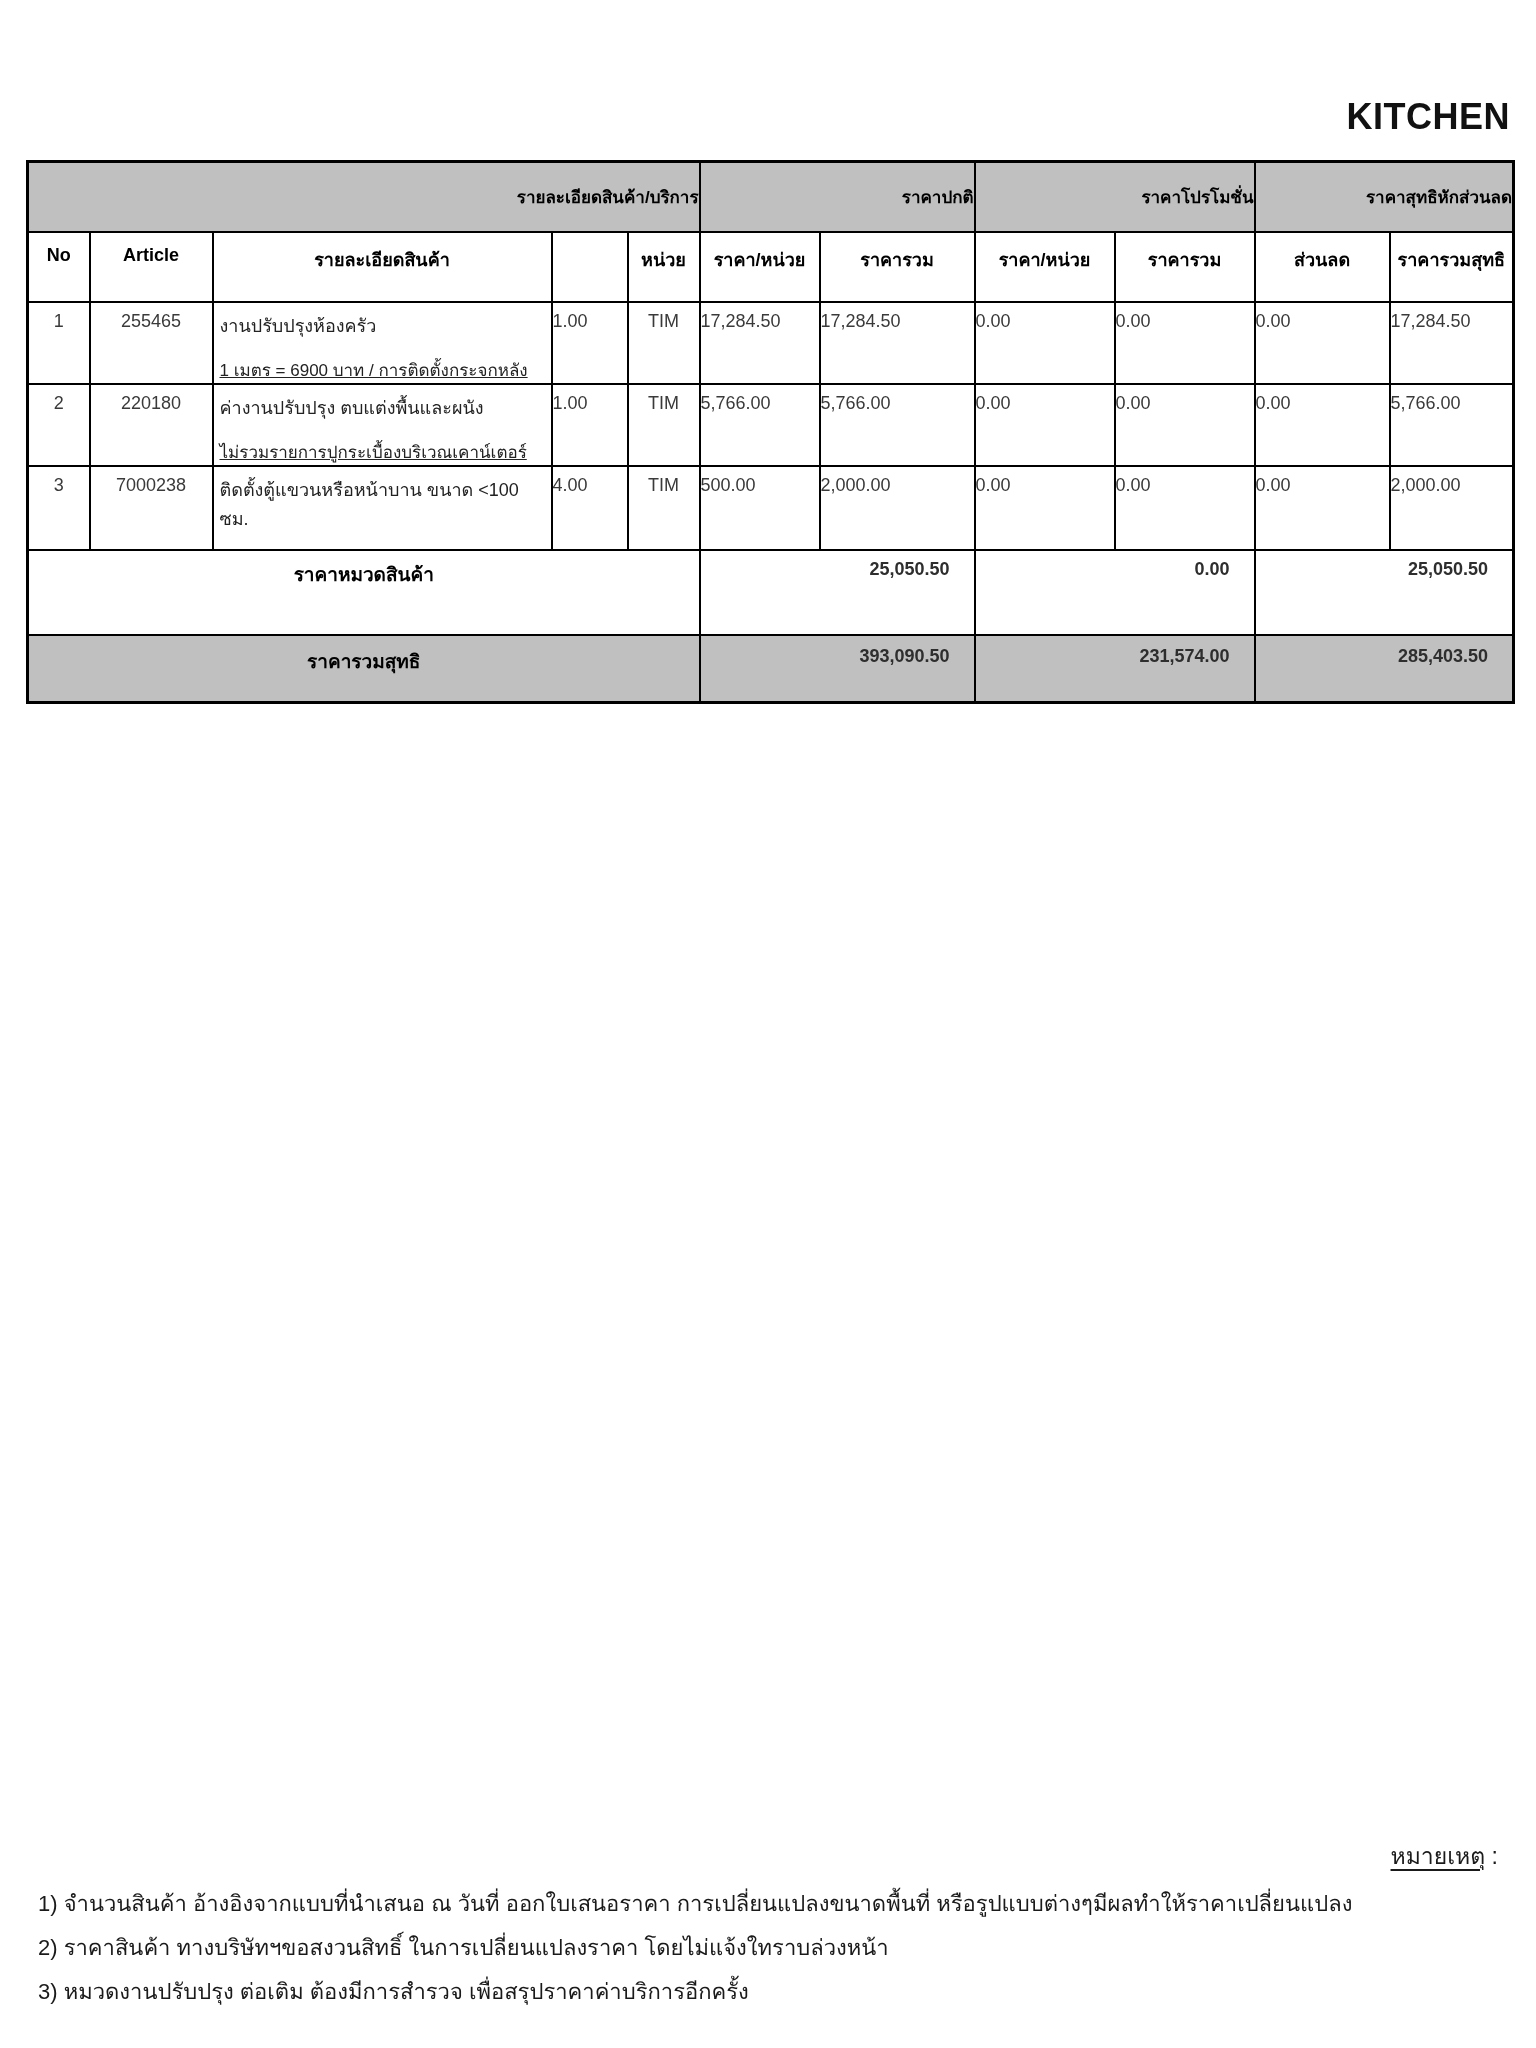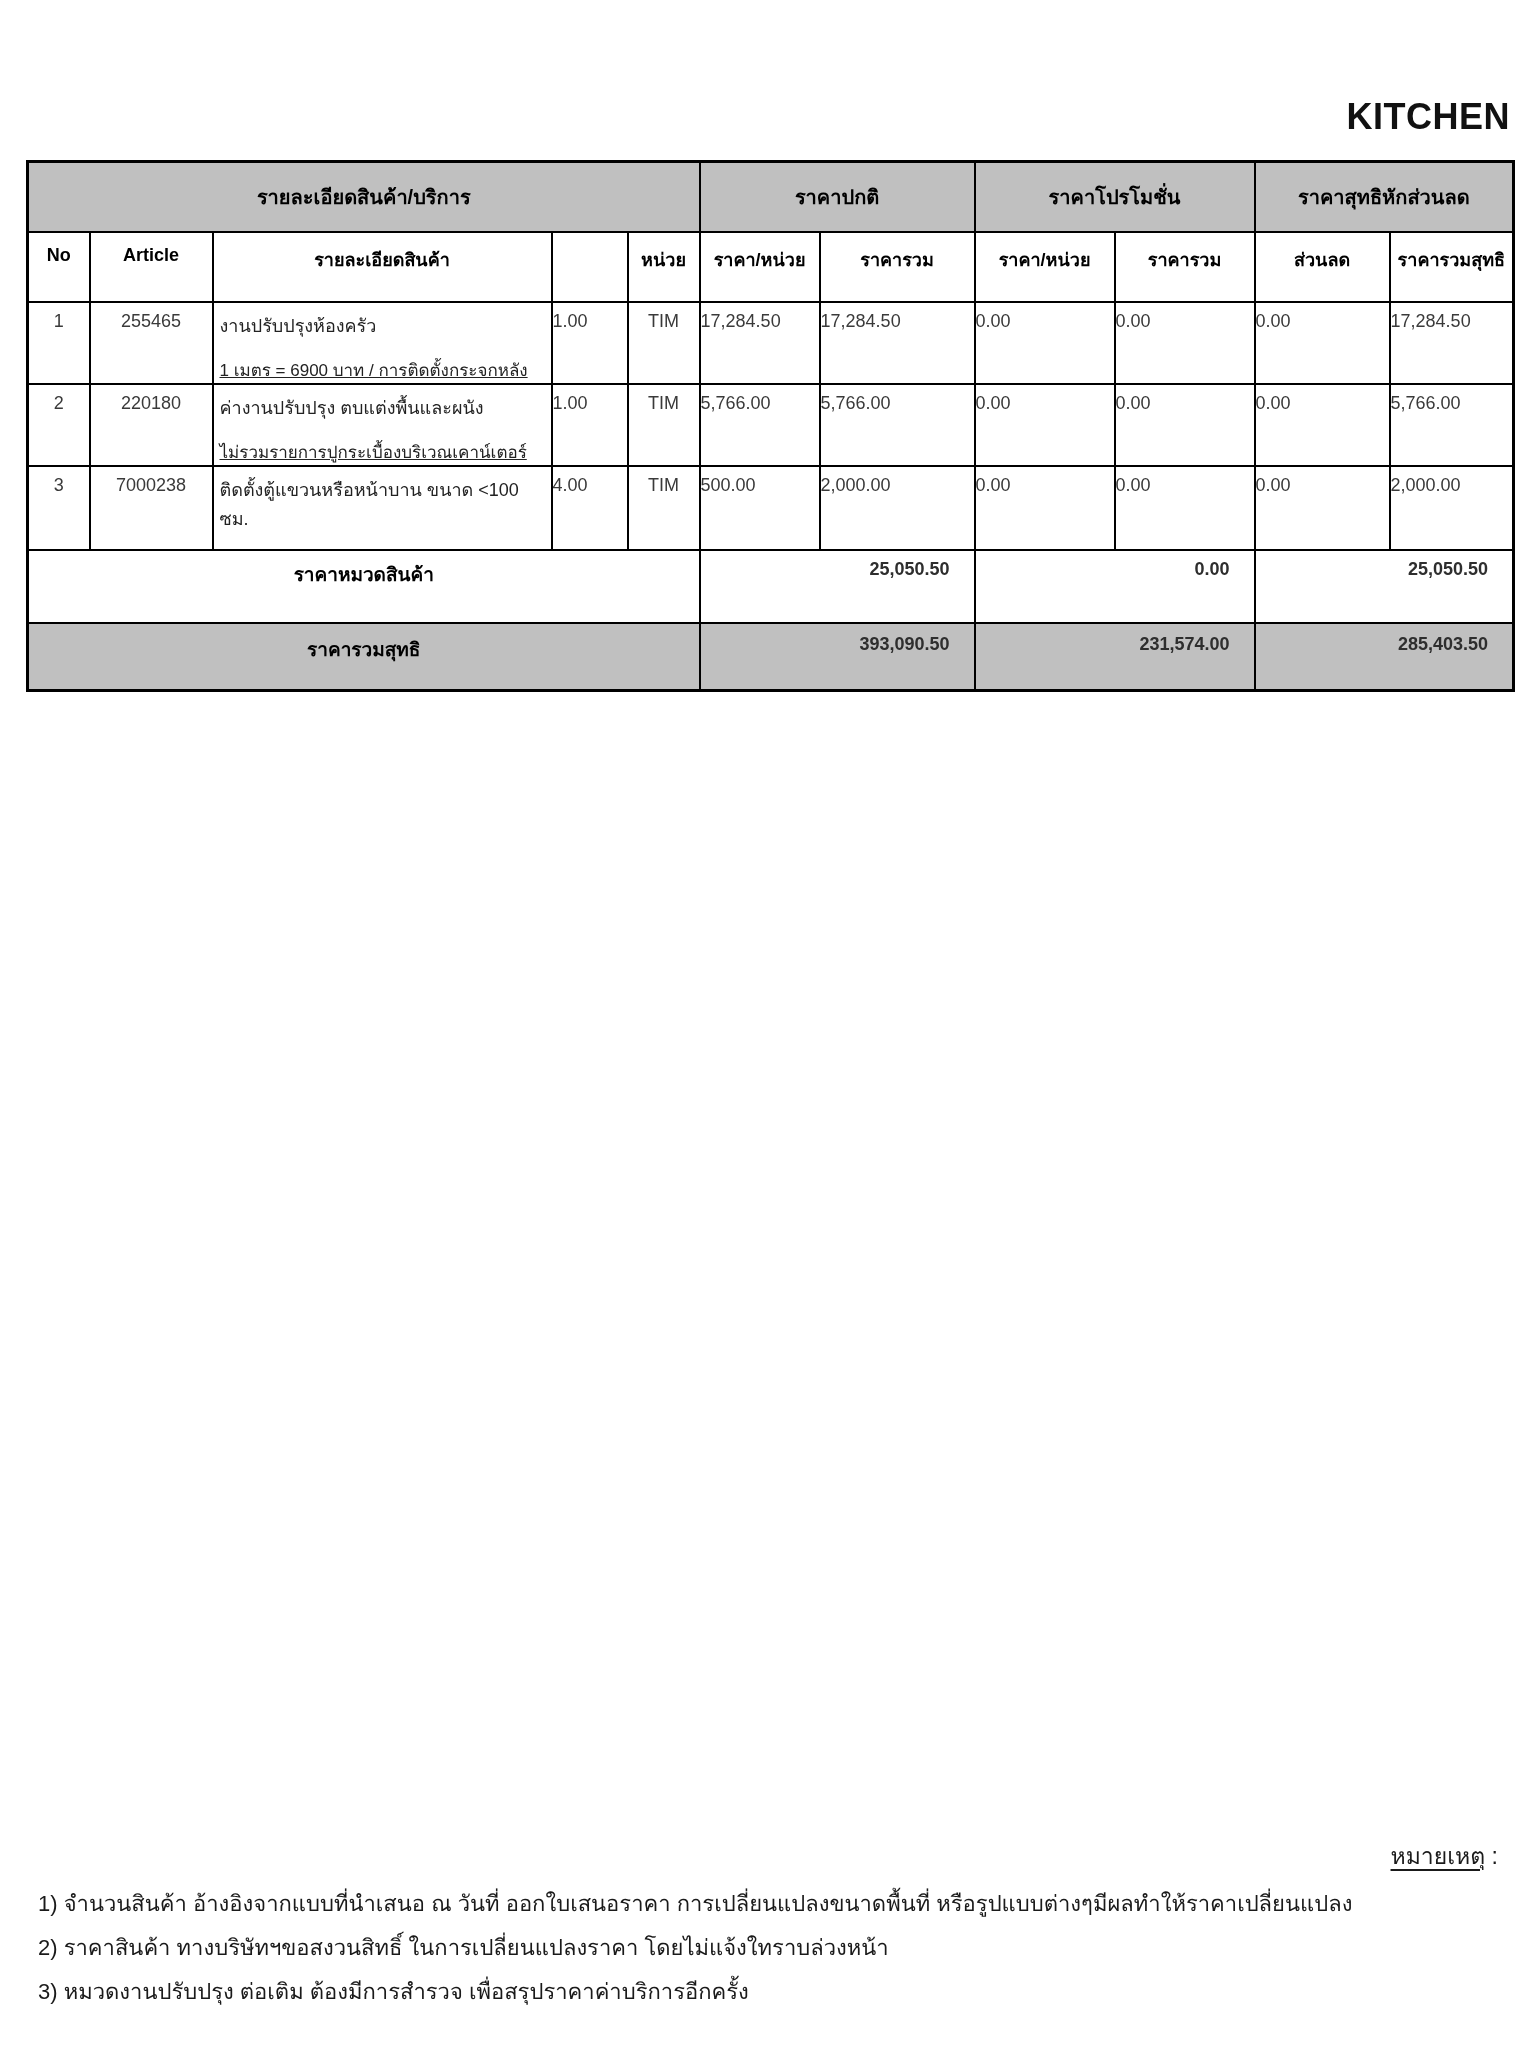--- a/index.html
+++ b/index.html
@@ -30,24 +30,24 @@
   }
   table.quote td, table.quote th {
     border: 2px solid #000;
     overflow: hidden;
   }
   table.quote { border: 3px solid #000; }
 
   .group-header td {
     background: #c0c0c0;
     height: 70px;
-    text-align: center;
+    text-align: right;
     vertical-align: middle;
     font-weight: bold;
-    font-size: 20px;
+    font-size: 17px;
   }
   .col-header td {
     background: #fff;
     height: 70px;
     text-align: center;
     vertical-align: top;
     padding-top: 12px;
     font-weight: bold;
     font-size: 18px;
   }
@@ -57,21 +57,21 @@
     color: #3a3a3a;
     background: #fff;
   }
   .data-row { height: 77px; }
   td.c-center { text-align: center; }
   td.c-num { text-align: left; padding-right: 0; margin-top: 24px; }
   td.c-desc { text-align: left; padding-left: 6px; padding-right: 4px; color: #222; margin-left: 44px; }
   .desc-line2 { margin-top: 16px; font-size: 17px; text-decoration: underline; }
 
   .subtotal-row td {
-    height: 73px;
+    height: 85px;
     vertical-align: top;
     padding-top: 8px;
     background: #fff;
     font-weight: bold;
   }
   .grandtotal-row td {
     height: 68px;
     vertical-align: top;
     padding-top: 10px;
     background: #c0c0c0;

